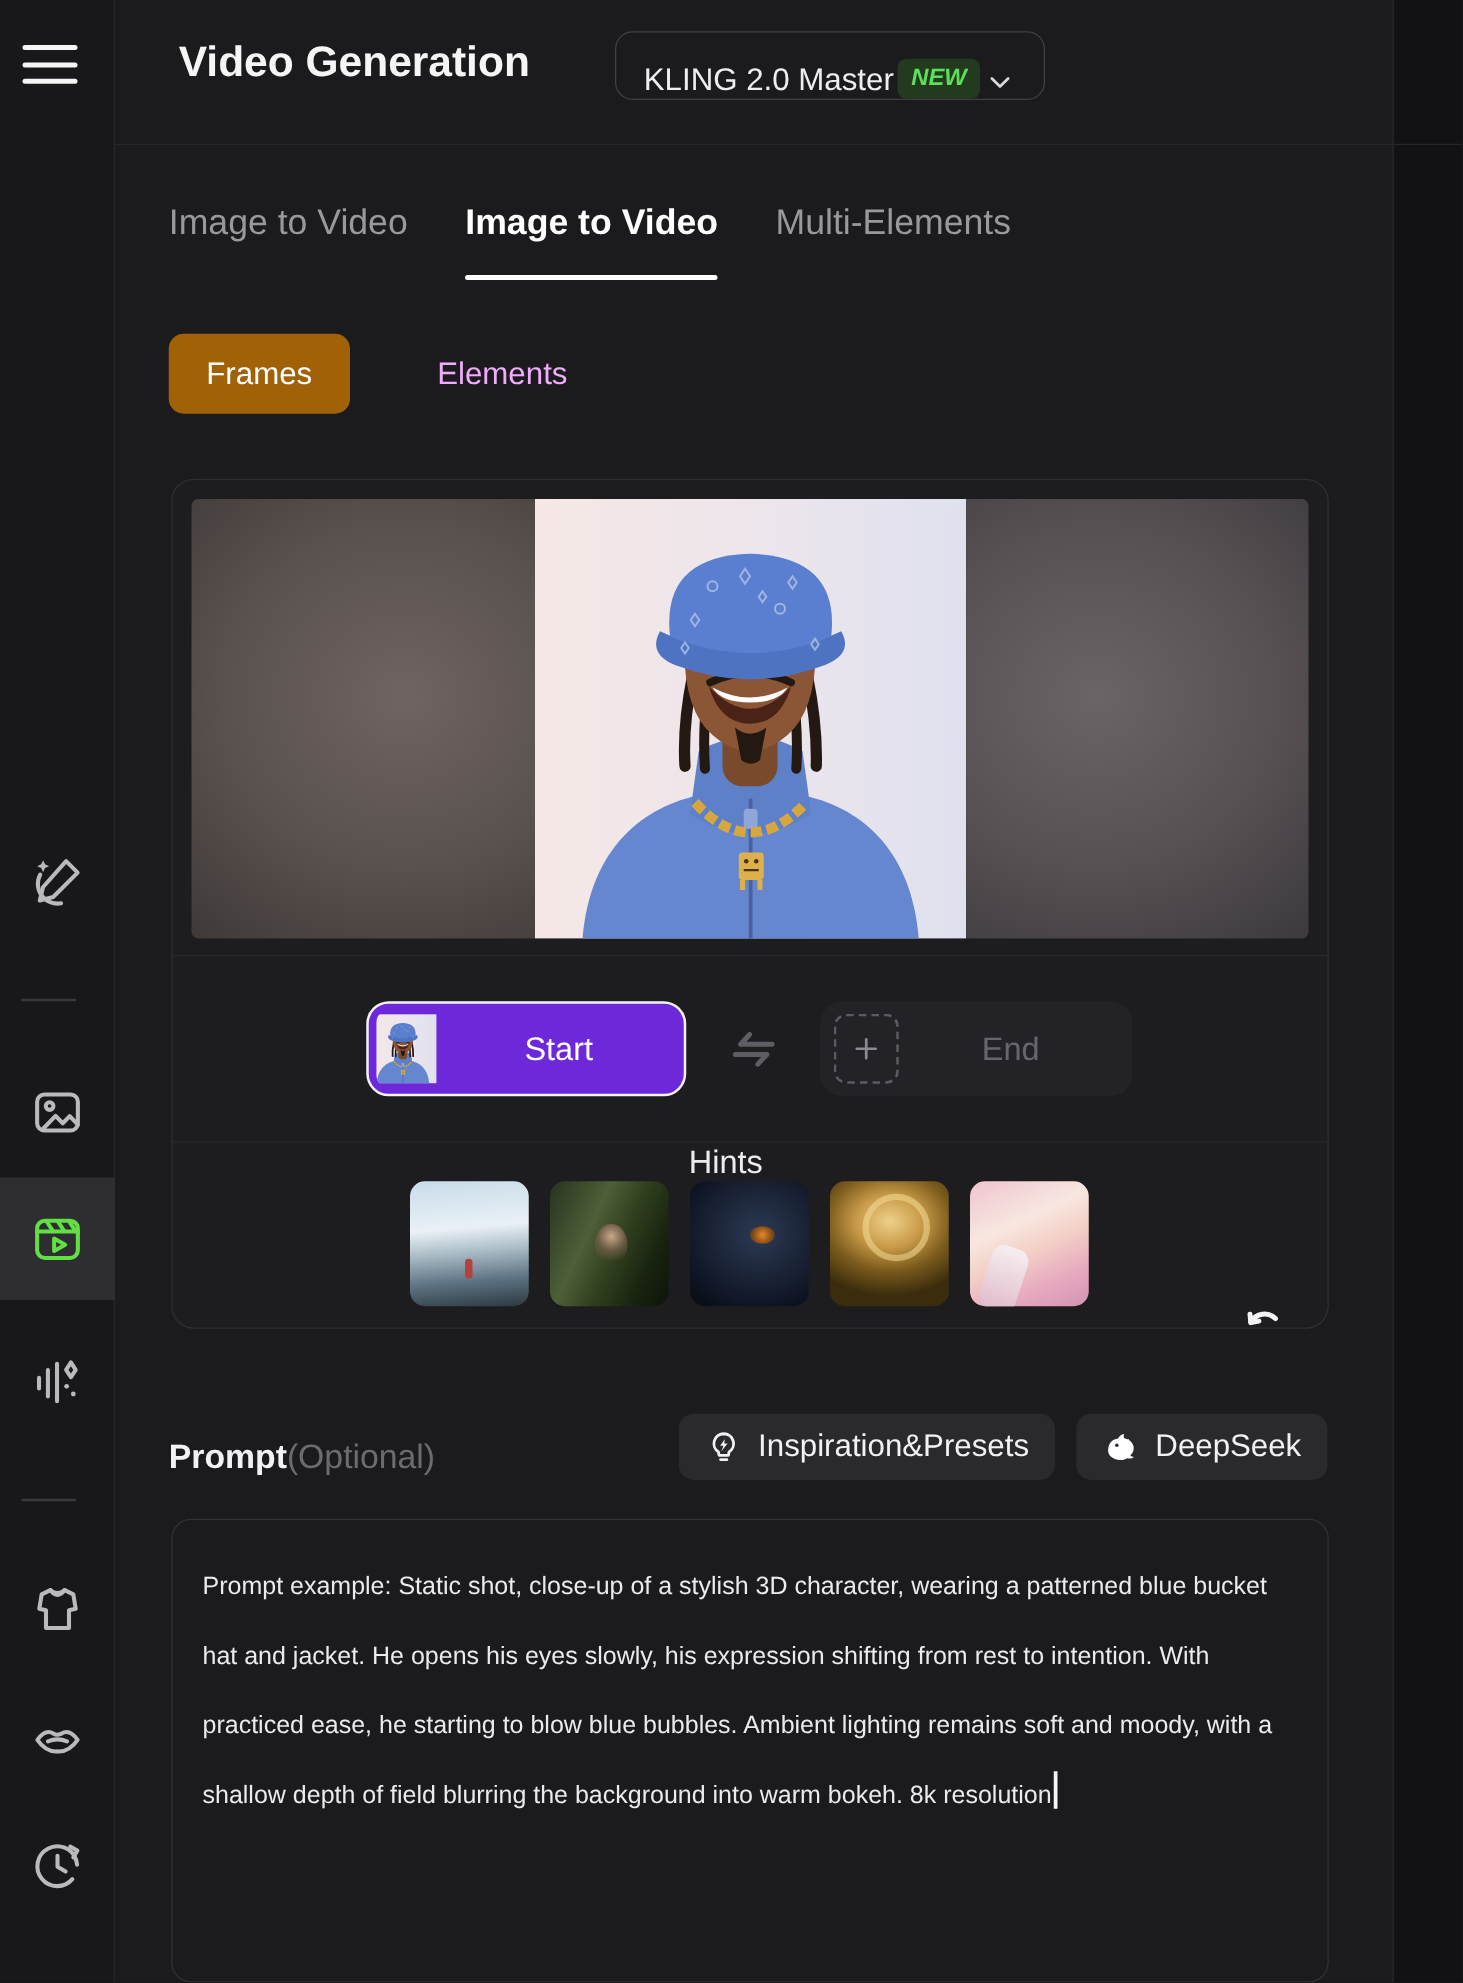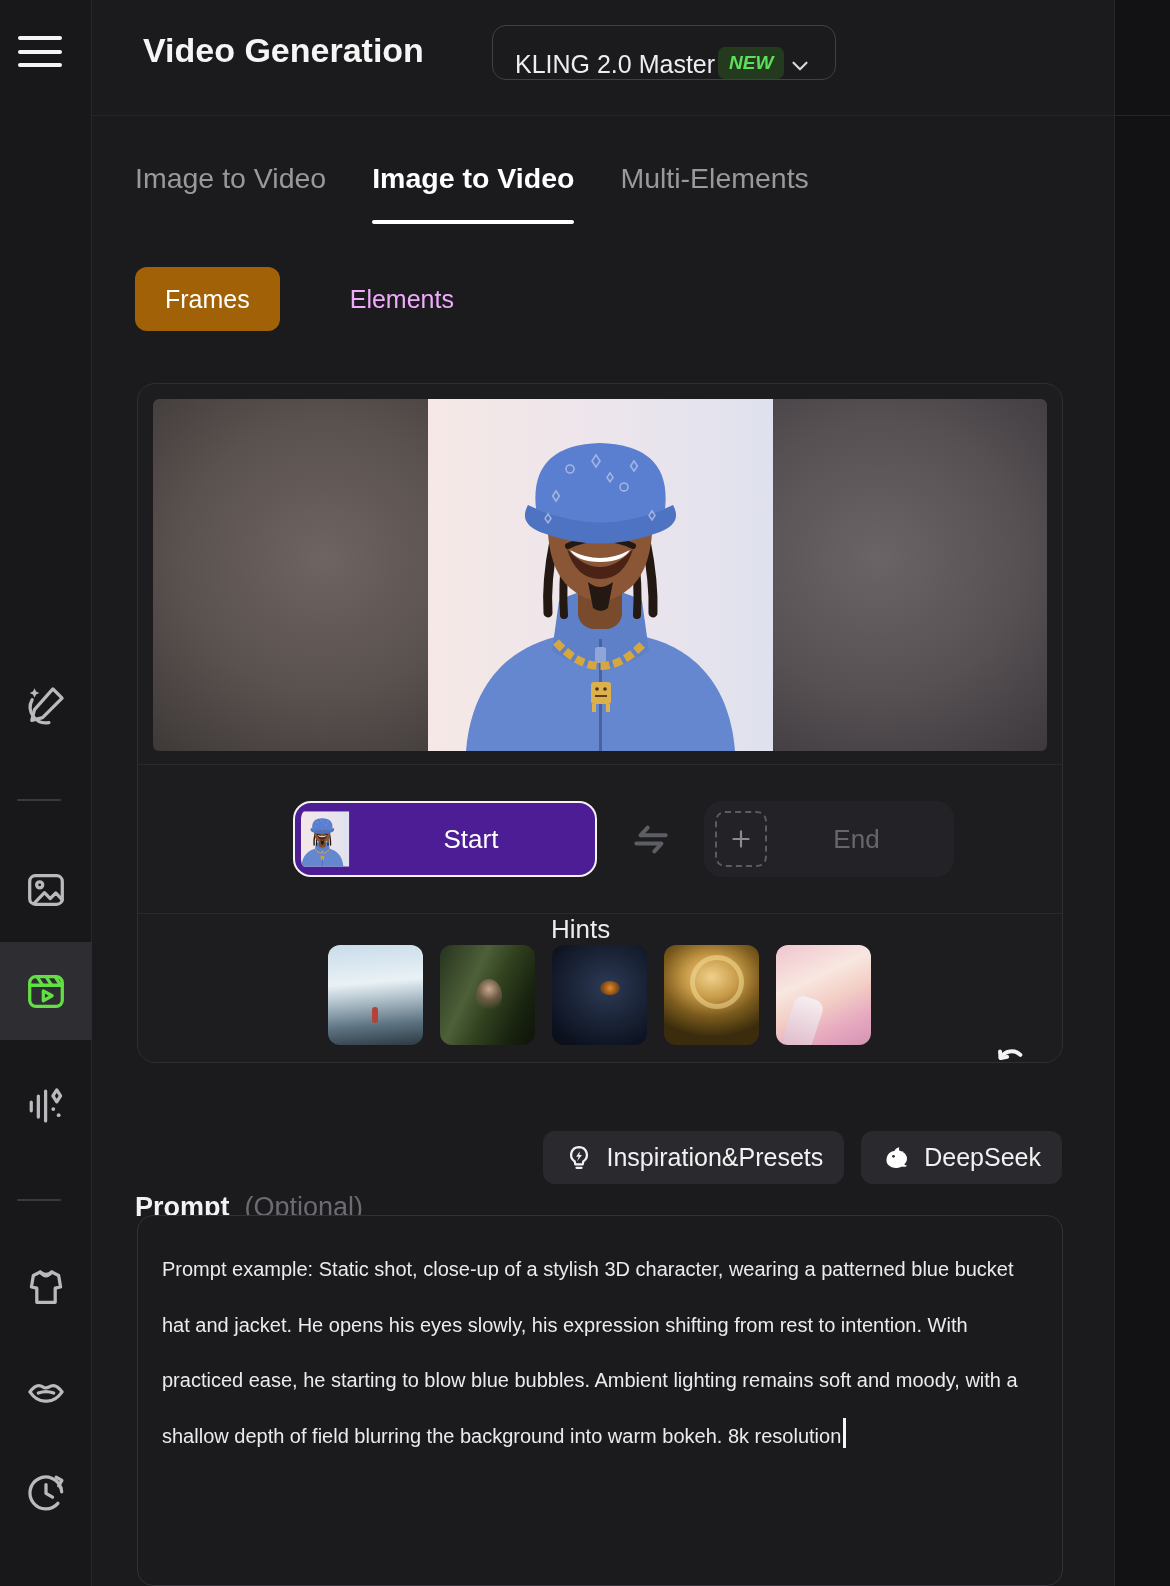--- a/index.html
+++ b/index.html
@@ -61,22 +61,22 @@
   .blur-left  { width:275px;
     background:radial-gradient(130% 95% at 62% 45%, #6e6461 0%, #5a524f 40%, #3a3534 80%, #272423 100%); }
   .blur-right { flex:1;
     background:radial-gradient(130% 95% at 38% 45%, #6b6466 0%, #575154 40%, #393538 80%, #262427 100%); }
   .center-img { width:345px; position:relative; }
   .center-img svg { width:100%; height:100%; }
 
   .card-divider { height:1px; background:#29292d; margin-top:13px; }
 
   .startend-row { height:148px; display:flex; align-items:center; padding-left:155px; gap:30px; }
-  .start-btn { width:304px; height:76px; border:2px solid #f2f2f2; border-radius:18px;
-               display:flex; align-items:center; background:#4c1d95; cursor:pointer; }
+  .start-btn { width:256px; height:76px; border:2px solid #f2f2f2; border-radius:18px;
+               display:flex; align-items:center; background:#6d28d9; cursor:pointer; }
   .start-thumb { width:54px; height:62px; border-radius:10px; overflow:hidden; margin-left:6px; flex:none; }
   .start-thumb svg { width:100%; height:100%; }
   .start-label { flex:1; text-align:center; font-size:26px; color:#ffffff; margin-right:8px; }
   .swap-btn { width:47px; height:47px; display:flex; align-items:center; justify-content:center; cursor:pointer; }
   .swap-btn svg { width:44px; height:44px; stroke:#5d5d64; stroke-width:2.2; fill:none; stroke-linecap:round; }
   .end-btn { width:250px; height:76px; background:#232327; border-radius:18px;
              display:flex; align-items:center; padding-left:11px; cursor:pointer; }
   .end-plus { width:52px; height:56px; border:2px dashed #5b5b61; border-radius:10px; flex:none;
               display:flex; align-items:center; justify-content:center; }
   .end-plus svg { width:26px; height:26px; stroke:#8b8b91; stroke-width:2; stroke-linecap:round; }
@@ -102,21 +102,21 @@
                     border-radius:50%; border:5px solid rgba(245,220,150,.55); }
   .thumb-5 { background:linear-gradient(155deg,#f0c4cf 0%,#f8e7e0 35%,#f3cfc6 55%,#e6a9bf 78%,#d393b4 100%); }
   .thumb-5::after { content:""; position:absolute; left:12px; top:52px; width:30px; height:52px;
                     background:linear-gradient(180deg,#f6eef0,#e0bccb); transform:rotate(18deg); border-radius:10px; }
   .refresh-btn { margin-left:auto; width:40px; height:40px; display:flex; align-items:center;
                  justify-content:center; cursor:pointer; }
   .refresh-btn svg { width:37px; height:37px; stroke:#f2f2f4; stroke-width:2.6; fill:none;
                      stroke-linecap:round; stroke-linejoin:round; }
 
   
-  .prompt-head { position:absolute; left:135px; top:1192px; display:flex; align-items:flex-end; gap:15px; }
+  .prompt-head { position:absolute; left:135px; top:1150px; display:flex; align-items:flex-end; }
   .prompt-label { font-size:27px; font-weight:bold; color:#f2f2f4; }
   .prompt-optional { font-size:27px; color:#6b6b71; }
   .prompt-actions { position:absolute; top:1131px; right:108px; display:flex; gap:17px; }
   .prompt-action { height:53px; background:#2a2a2e; border-radius:12px; display:flex; align-items:center;
                    gap:12px; padding:0 21px; font-size:25px; color:#f2f2f4; cursor:pointer; }
   .prompt-action svg { width:30px; height:30px; }
 
   .prompt-box { position:absolute; left:137px; top:1215px; width:926px; height:371px;
                 border:1px solid #323236; border-radius:16px; background:#1b1b1e; overflow:hidden; }
   .prompt-text { padding:26px 24px 0; font-size:20px; line-height:55.5px; color:#ebebed; }

